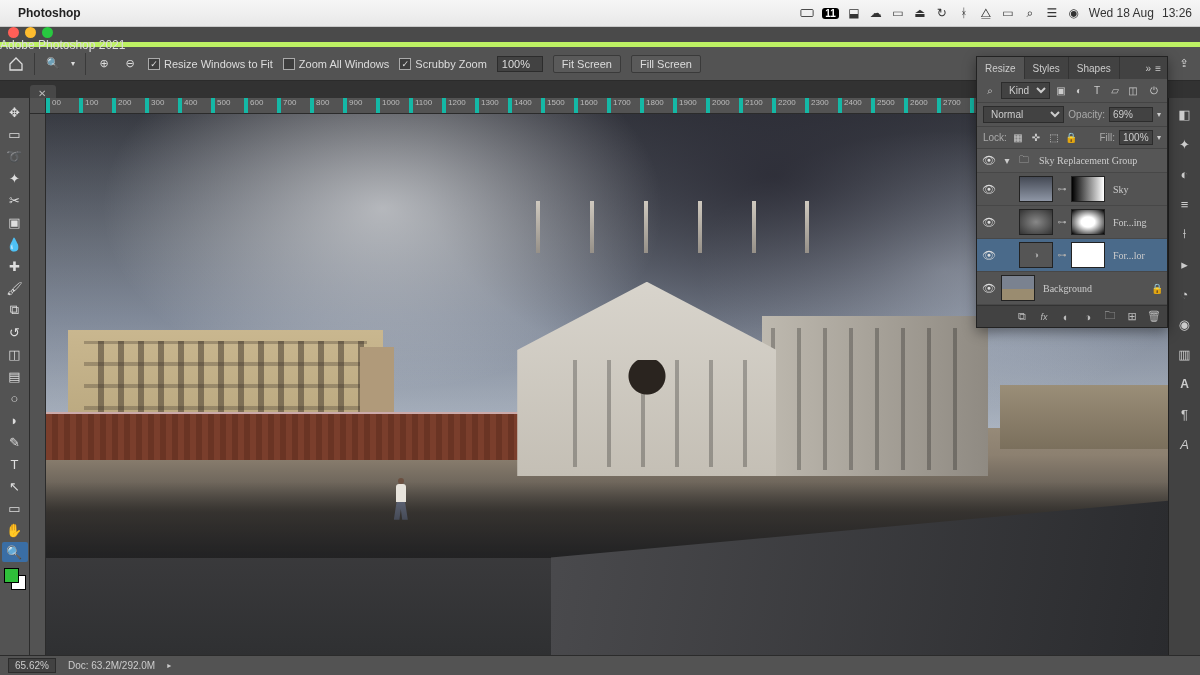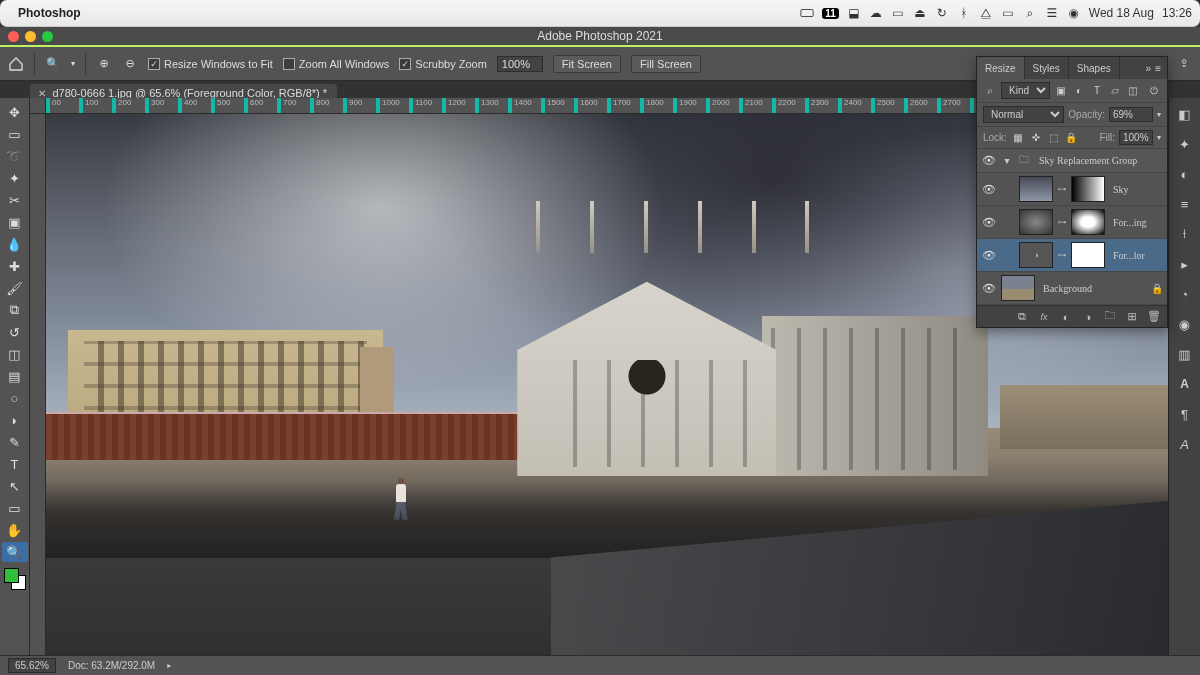--- a/index.html
+++ b/index.html
@@ -1,29 +1,29 @@
 <!DOCTYPE html>
 <html><head>
 <meta charset="utf-8">
 <style>
 * { margin: 0; padding: 0; box-sizing: border-box; font-family: -apple-system, "Helvetica Neue", Arial, sans-serif; }
 body { width: 1200px; height: 675px; overflow: hidden; background: #323232; color: #ccc; font-size: 11px; }
 
 
-.mac-menubar { height: 22px; background: linear-gradient(#f6f6f6,#e8e8e8); display: flex; align-items: center; padding: 13px 8px; border-bottom: 1px solid #c9c9c9; color: #222; border-radius: 7px; }
+.mac-menubar { height: 22px; background: linear-gradient(#f6f6f6,#e8e8e8); display: flex; align-items: center; padding: 13px 8px; border-bottom: 1px solid #c9c9c9; color: #222; }
 .mac-menubar .apple { font-size: 14px; margin-right: 10px; }
 .mac-menubar .app-name { font-weight: 700; margin-right: 12px; font-size: 12px; }
 .mac-menubar .menus { display: flex; gap: 12px; font-size: 12px; }
 .mac-menubar .spacer { flex: 1; }
 .mac-menubar .right { display: flex; align-items: center; gap: 8px; font-size: 12px; color: #333; }
 .mac-menubar .right .ico { width: 14px; height: 14px; display: inline-flex; align-items: center; justify-content: center; }
 .mac-menubar .right .badge { background:#000;color:#fff;border-radius:3px;padding:0 3px;font-size:10px;font-weight:600;}
 
 
-.ps-titlebar { height: 20px; background: #4a4a4a; display: flex; align-items: center; border-bottom: 2px solid #bef264; }
+.ps-titlebar { height: 20px; background: #4a4a4a; display: flex; align-items: flex-start; border-bottom: 5px solid #bef264; flex-direction: column; }
 .traffic { display: flex; gap: 6px; padding-left: 8px; width: 70px; }
 .traffic span { width: 11px; height: 11px; border-radius: 50%; display: block; }
 .tl-red { background: #ff5f57; } .tl-yel { background: #febc2e; } .tl-grn { background: #28c840; }
 .ps-titlebar .title { flex: 1; text-align: center; color: #ddd; font-size: 12px; }
 
 
 .options-bar { height: 34px; background: #535353; display: flex; align-items: center; padding: 0 8px; gap: 10px; border-bottom: 1px solid #2b2b2b; color:#ddd; font-size:11px; }
 .options-bar .sep { width:1px; height:22px; background:#3a3a3a; }
 .options-bar .btn { padding: 2px 8px; background:#5a5a5a; border:1px solid #3a3a3a; border-radius:2px; font-size:11px; color:#ddd; }
 .options-bar input[type="text"] { width: 46px; background:#424242; border:1px solid #2c2c2c; color:#ddd; padding:1px 4px; font-size:11px; }
@@ -216,21 +216,20 @@
     <span class="ico">☁</span>
     <span class="ico">⌕</span>
     <span class="ico">▦</span>
     <span class="ico">⇪</span>
   </div>
 </div>
 
 <div class="doc-tab-strip">
   <div class="doc-tab">
     <span class="close">✕</span>
-    <span>d780-0666 1.jpg @ 65.6% (Foreground Color, RGB/8*) *</span>
   </div>
 </div>
 
 <div class="main">
 
   <div class="tools" id="tools">
       <div class="tool">✥</div>
       <div class="tool">▭</div>
       <div class="tool">➰</div>
       <div class="tool">✦</div>

